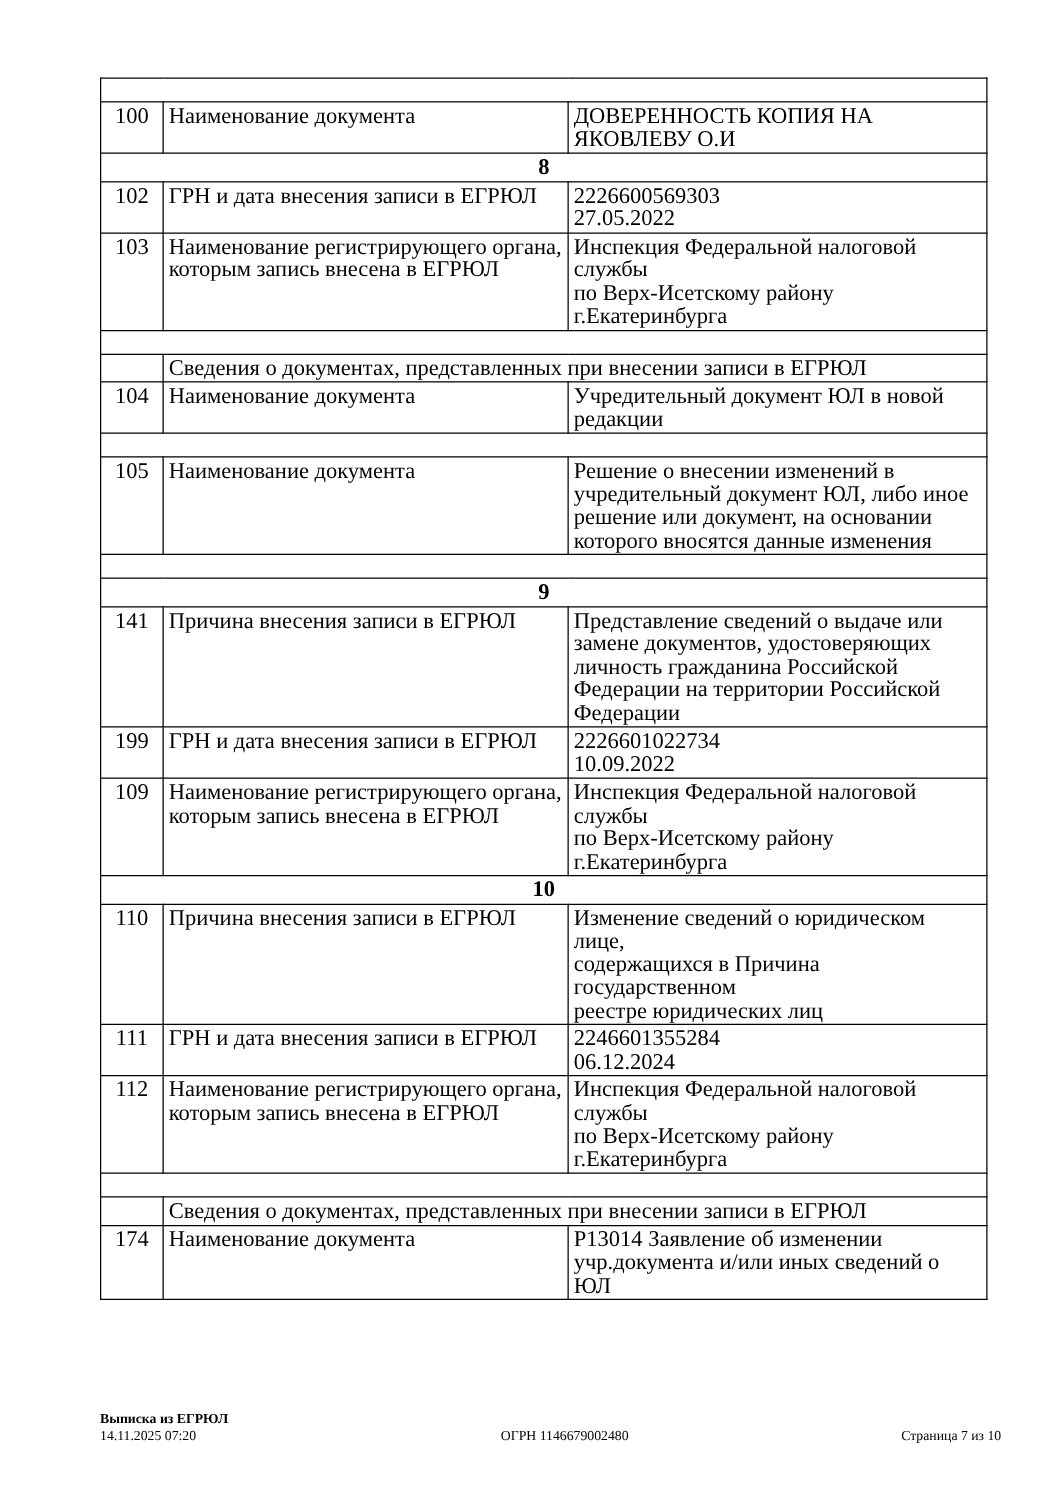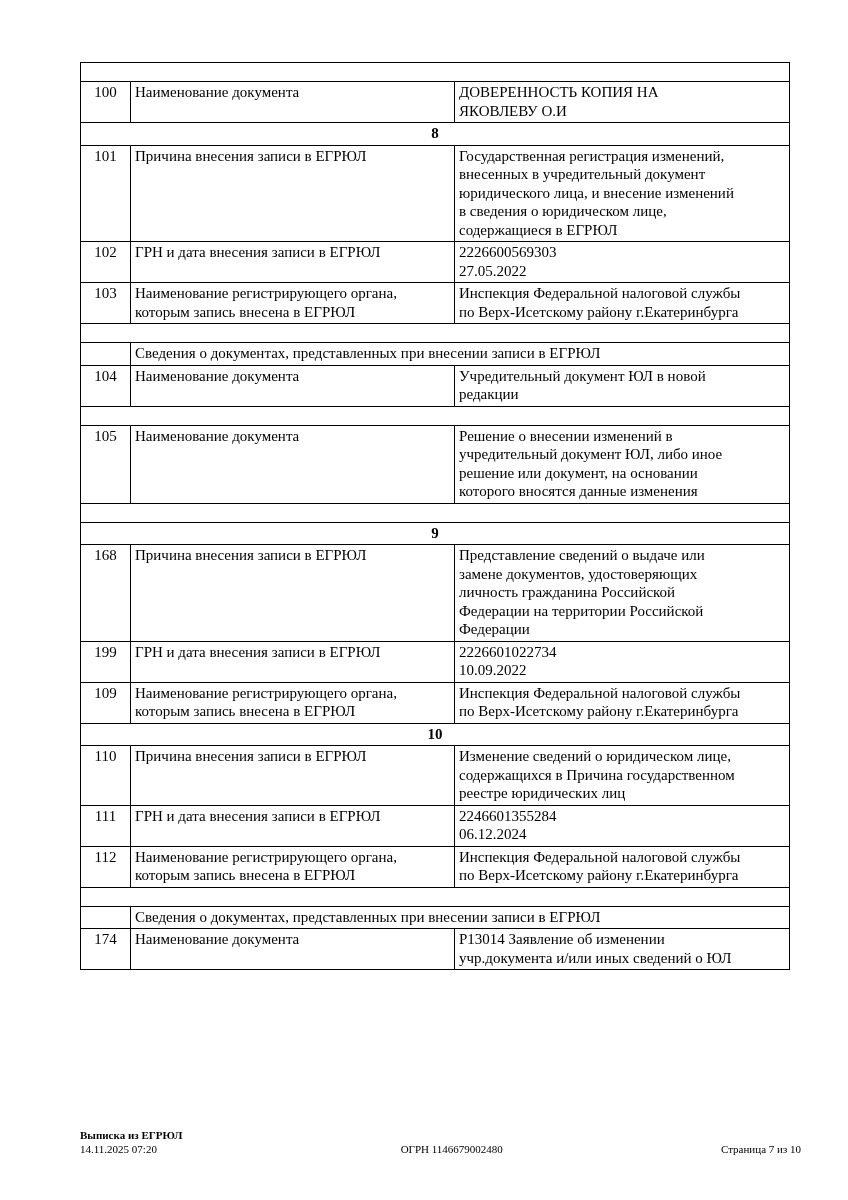--- a/index.html
+++ b/index.html
@@ -21,21 +21,21 @@
     left: 80px;
     top: 62px;
     width: 709px;
     border-collapse: collapse;
     table-layout: fixed;
   }
   table.egrul td {
     border: 1px solid #000000;
     padding: 1px 4px 2px 4px;
     vertical-align: top;
-    font-size: 15px;
+    font-size: 18px;
     line-height: 18.5px;
     white-space: pre-line;
     overflow: hidden;
     word-wrap: break-word;
   }
   td.num {
     text-align: center;
     padding-left: 2px;
     padding-right: 2px;
   }
@@ -80,29 +80,20 @@
         <tr>
           <td class="num">100</td>
           <td class="label">Наименование документа</td>
           <td class="value">ДОВЕРЕННОСТЬ КОПИЯ НА
 ЯКОВЛЕВУ О.И</td>
         </tr>
         <tr>
           <td class="section" colspan="3">8</td>
         </tr>
         <tr>
-          <td class="num">101</td>
-          <td class="label">Причина внесения записи в ЕГРЮЛ</td>
-          <td class="value">Государственная регистрация изменений,
-внесенных в учредительный документ
-юридического лица, и внесение изменений
-в сведения о юридическом лице,
-содержащиеся в ЕГРЮЛ</td>
-        </tr>
-        <tr>
           <td class="num">102</td>
           <td class="label">ГРН и дата внесения записи в ЕГРЮЛ</td>
           <td class="value">2226600569303
 27.05.2022</td>
         </tr>
         <tr>
           <td class="num">103</td>
           <td class="label">Наименование регистрирующего органа,
 которым запись внесена в ЕГРЮЛ</td>
           <td class="value">Инспекция Федеральной налоговой службы
@@ -132,21 +123,21 @@
 решение или документ, на основании
 которого вносятся данные изменения</td>
         </tr>
         <tr>
           <td class="spacer" colspan="3"></td>
         </tr>
         <tr>
           <td class="section" colspan="3">9</td>
         </tr>
         <tr>
-          <td class="num">168</td>
+          <td class="num">141</td>
           <td class="label">Причина внесения записи в ЕГРЮЛ</td>
           <td class="value">Представление сведений о выдаче или
 замене документов, удостоверяющих
 личность гражданина Российской
 Федерации на территории Российской
 Федерации</td>
         </tr>
         <tr>
           <td class="num">199</td>
           <td class="label">ГРН и дата внесения записи в ЕГРЮЛ</td>

